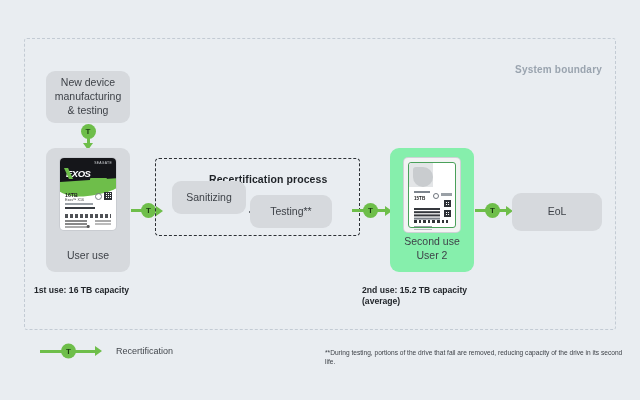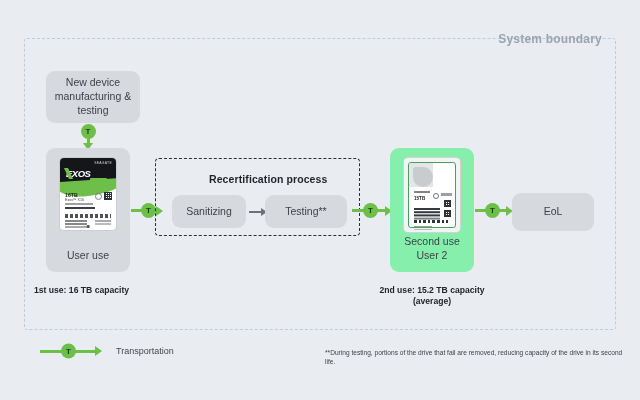--- a/index.html
+++ b/index.html
@@ -12,39 +12,39 @@
   #stage { position: relative; width: 640px; height: 400px; background: #e9edf1; }
 
   
   .boundary {
     position: absolute;
     left: 24px; top: 38px; width: 592px; height: 292px;
     border: 1.6px dashed #c3cbd4;
     border-radius: 3px;
   }
   .boundary-label {
-    position: absolute; right: 38px; top: 32px;
-    font-size: 12px; font-weight: 700; color: #9aa4af;
+    position: absolute; right: 38px; top: 64px;
+    font-size: 10px; font-weight: 700; color: #9aa4af;
     letter-spacing: .2px;
   }
 
   
   .gbox {
     position: absolute;
     background: #d6d9dd;
     border-radius: 9px;
     display: flex; align-items: center; justify-content: center;
     text-align: center;
     color: #3e4248;
     font-size: 10.5px;
     line-height: 1.32;
   }
 
   
-  #box-manufacturing { left: 46px; top: 71px; width: 94px; height: 52px; padding: 12px 5px; }
+  #box-manufacturing { left: 46px; top: 71px; width: 84px; height: 52px; padding: 12px 5px; }
 
   
   #cont-first { left: 46px; top: 148px; width: 84px; height: 124px;
                 background:#d6d9dd; border-radius: 9px; position:absolute; }
   
   #cont-second { left: 390px; top: 148px; width: 84px; height: 124px;
                 background:#86efac; border-radius: 9px; position:absolute; }
 
   .cont-caption {
     position: absolute; left: 0; right: 0; bottom: 10px;
@@ -174,39 +174,38 @@
     background: repeating-linear-gradient(90deg,#2f3237 0 2.6px,transparent 2.6px 4.6px);
   }
   .drv2-fine {
     position:absolute; top:63px; left:5px; width:18px; height:1.4px; background:#9aa0a6;
     box-shadow: 0 3px 0 0 #b5babf;
   }
 
   
   .cap-note {
     position:absolute; font-size:8.6px; font-weight:700; color:#22262b; line-height:1.3;
-    text-align:center;
   }
   #cap-first  { left: 34px; top: 285px; width: 130px; text-align:left; }
   #cap-second { left: 362px; top: 285px; width: 140px; }
 
   
   #recert {
     position:absolute; left:155px; top:158px; width:205px; height:78px;
     border:1.6px dashed #2b2f34; border-radius:4px;
   }
   #recert-title {
     position:absolute; left:166px; top:173px;
     font-size:10.5px; font-weight:700; color:#1f2328; letter-spacing:.1px;margin-left:43px;
   }
-  #box-sanitizing { left:172px; top:195px; width:74px; height:33px; }
-  #box-testing    { left:265px; top:195px; width:82px; height:33px; }
-
-  
-  #box-eol { left:512px; top:193px; width:82px; height:38px; }
+  #box-sanitizing { left:172px; top:181px; width:74px; height:33px; }
+  #box-testing    { left:250px; top:195px; width:82px; height:33px; }
+
+  
+  #box-eol { left:512px; top:193px; width:90px; height:38px; }
 
   
   .harrow { position:absolute; height:3px; background:#6ebe4a; }
   .harrow::after {
     content:""; position:absolute; right:-6px; top:50%; transform:translateY(-50%);
     border-left:7px solid #6ebe4a;
     border-top:5px solid transparent;
     border-bottom:5px solid transparent;
   }
   .grayarrow { position:absolute; height:1.6px; background:#6d7278; }
@@ -341,18 +340,18 @@
   <div class="tmark" style="left:485px; top:203px;">T</div>
 
   <div class="gbox" id="box-eol">
     <span>EoL</span>
   </div>
 
   <div id="legend">
     <div id="legend-line">
       <div id="legend-t">T</div>
     </div>
-    <div id="legend-label">Transportation</div>
+    <div id="legend-label">Recertification</div>
   </div>
 
   <div id="footnote">**During testing, portions of the drive that fail are removed, reducing capacity of the drive in its second life.</div>
 
 </div>
 
 </body></html>

